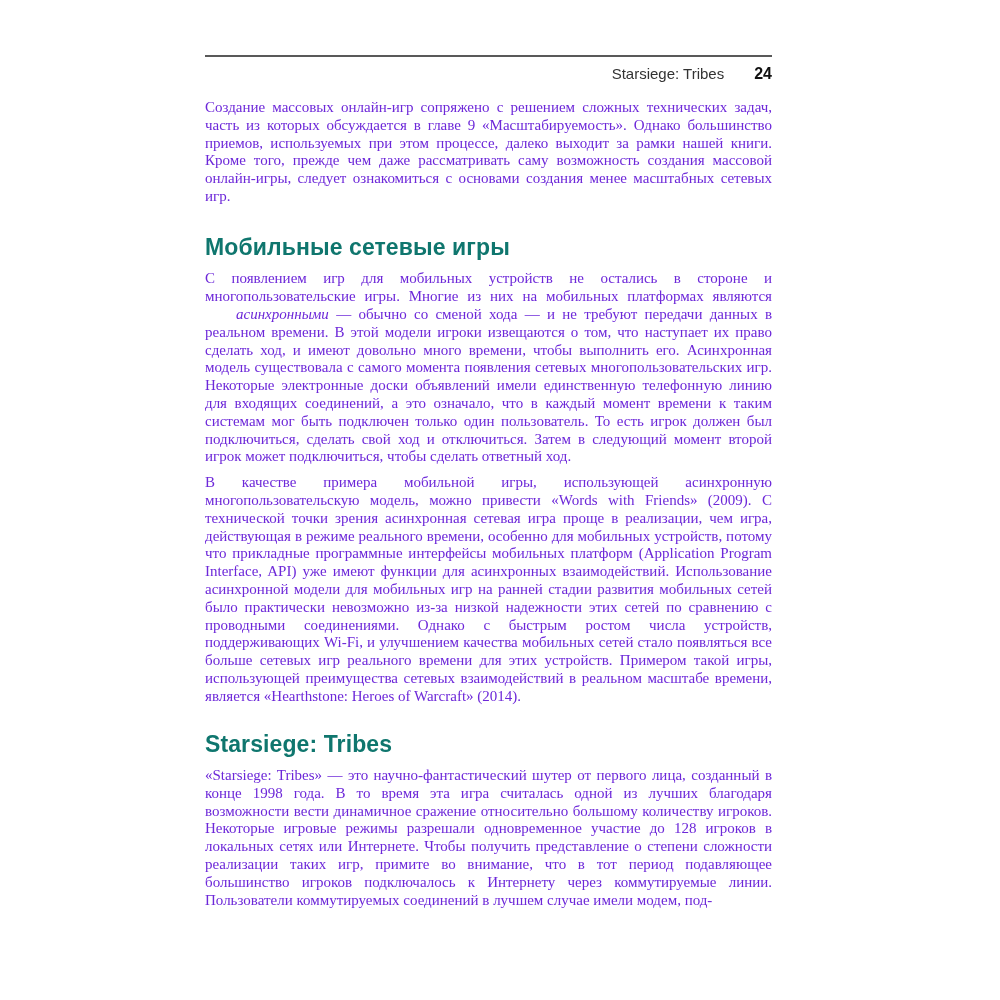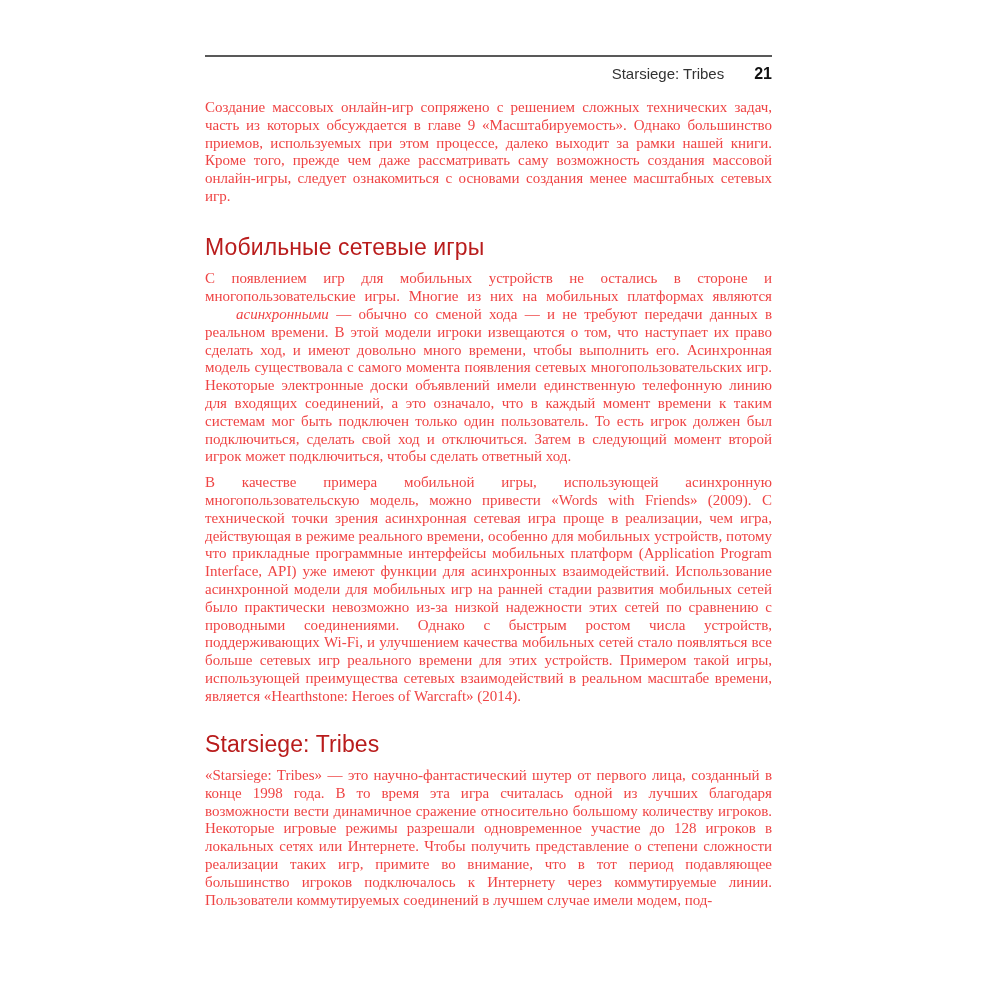--- a/index.html
+++ b/index.html
@@ -36,50 +36,50 @@
     font-size: 16px;
     color: #111111;
   }
   main.page-body {
     margin-top: 16px;
   }
   p.body-par {
     font-family: "Liberation Serif", "DejaVu Serif", serif;
     font-size: 15px;
     line-height: 17.8px;
-    color: #ef4444;
+    color: #6d28d9;
     text-align: justify;
     margin: 0 0 8px 0;
   }
   p.body-par em {
     font-style: italic;
     margin-left: 31px;
   }
   h2.section-heading {
     font-family: "Liberation Sans", "DejaVu Sans", sans-serif;
     font-size: 23px;
     line-height: 1.2;
-    font-weight: normal;
-    color: #b91c1c;
+    font-weight: bold;
+    color: #0f766e;
     margin: 28px 0 9px 0;
     letter-spacing: 0.1px;
   }
   h2.section-heading.second {
     margin-top: 25px;
   }
 </style>
 </head>
 <body>
 
 <div class="page">
   <div class="content">
 
     <header class="page-header">
       <span class="running-title">Starsiege: Tribes</span>
-      <span class="page-number">21</span>
+      <span class="page-number">24</span>
     </header>
 
     <main class="page-body">
 
       <p class="body-par">Создание массовых онлайн-игр сопряжено с решением сложных технических задач, часть из которых обсуждается в главе 9 «Масштабируемость». Однако большинство приемов, используемых при этом процессе, далеко выходит за рамки нашей книги. Кроме того, прежде чем даже рассматривать саму возможность создания массовой онлайн-игры, следует ознакомиться с основами создания менее масштабных сетевых игр.</p>
 
       <h2 class="section-heading">Мобильные сетевые игры</h2>
 
       <p class="body-par"><span>С появлением игр для мобильных устройств не остались в стороне и многопользовательские игры. Многие из них на мобильных платформах являются </span><em>асинхронными</em><span> — обычно со сменой хода — и не требуют передачи данных в реальном времени. В этой модели игроки извещаются о том, что наступает их право сделать ход, и имеют довольно много времени, чтобы выполнить его. Асинхронная модель существовала с самого момента появления сетевых многопользовательских игр. Некоторые электронные доски объявлений имели единственную телефонную линию для входящих соединений, а это означало, что в каждый момент времени к таким системам мог быть подключен только один пользователь. То есть игрок должен был подключиться, сделать свой ход и отключиться. Затем в следующий момент второй игрок может подключиться, чтобы сделать ответный ход.</span></p>
 

